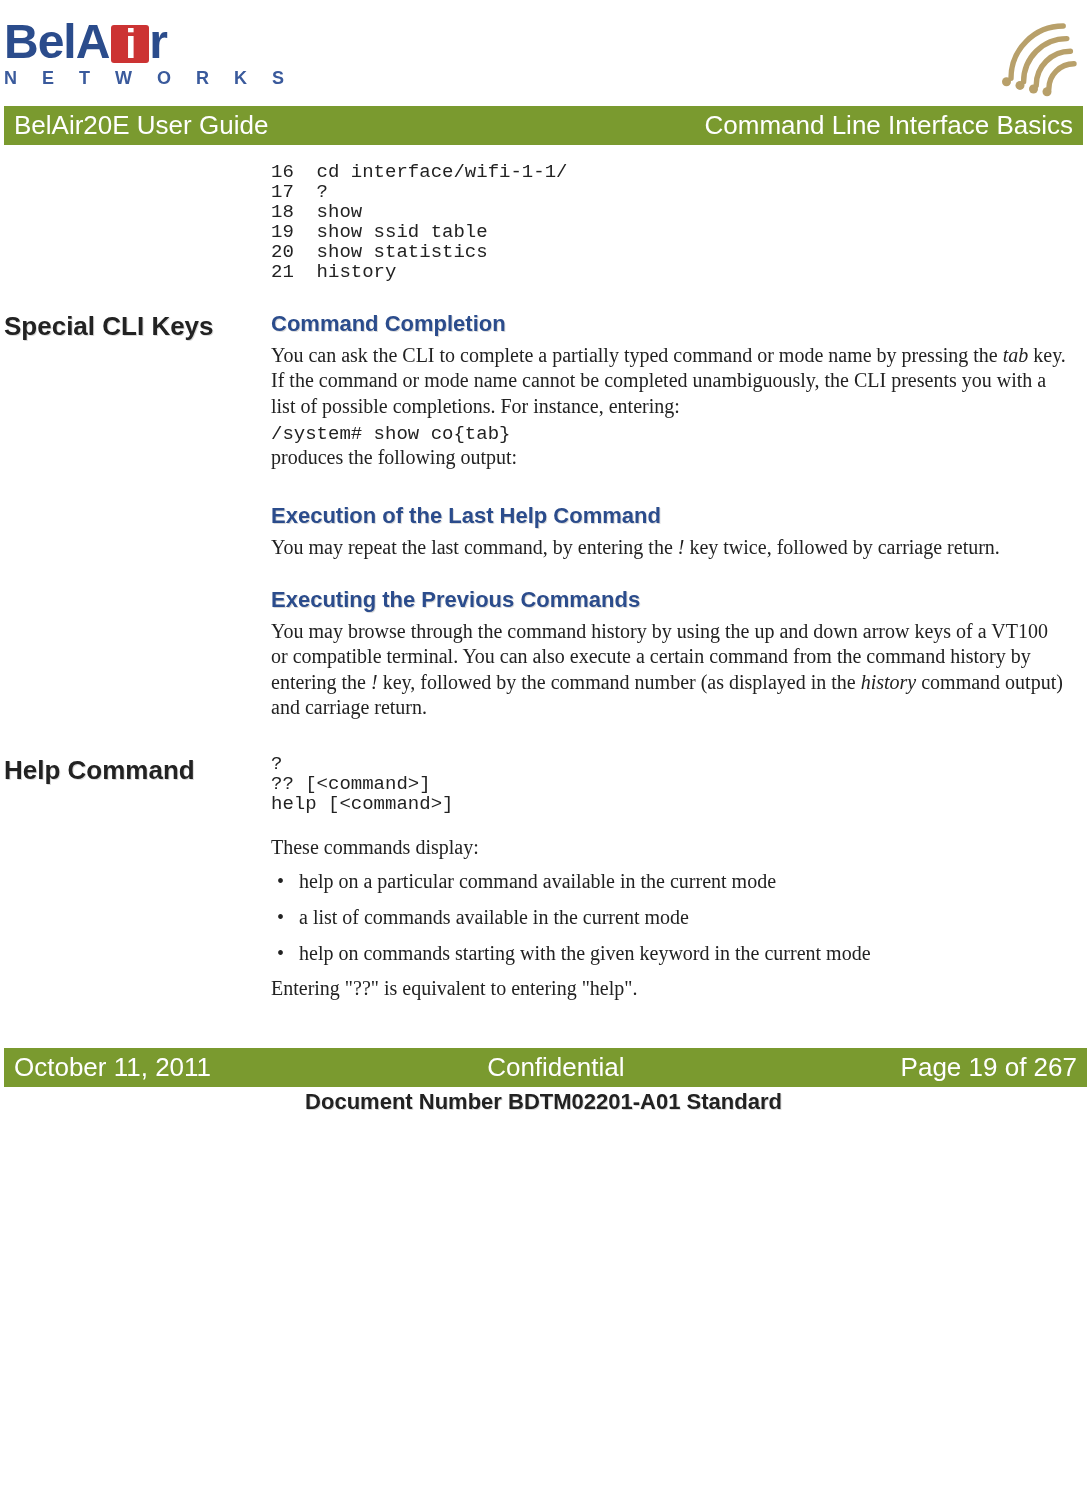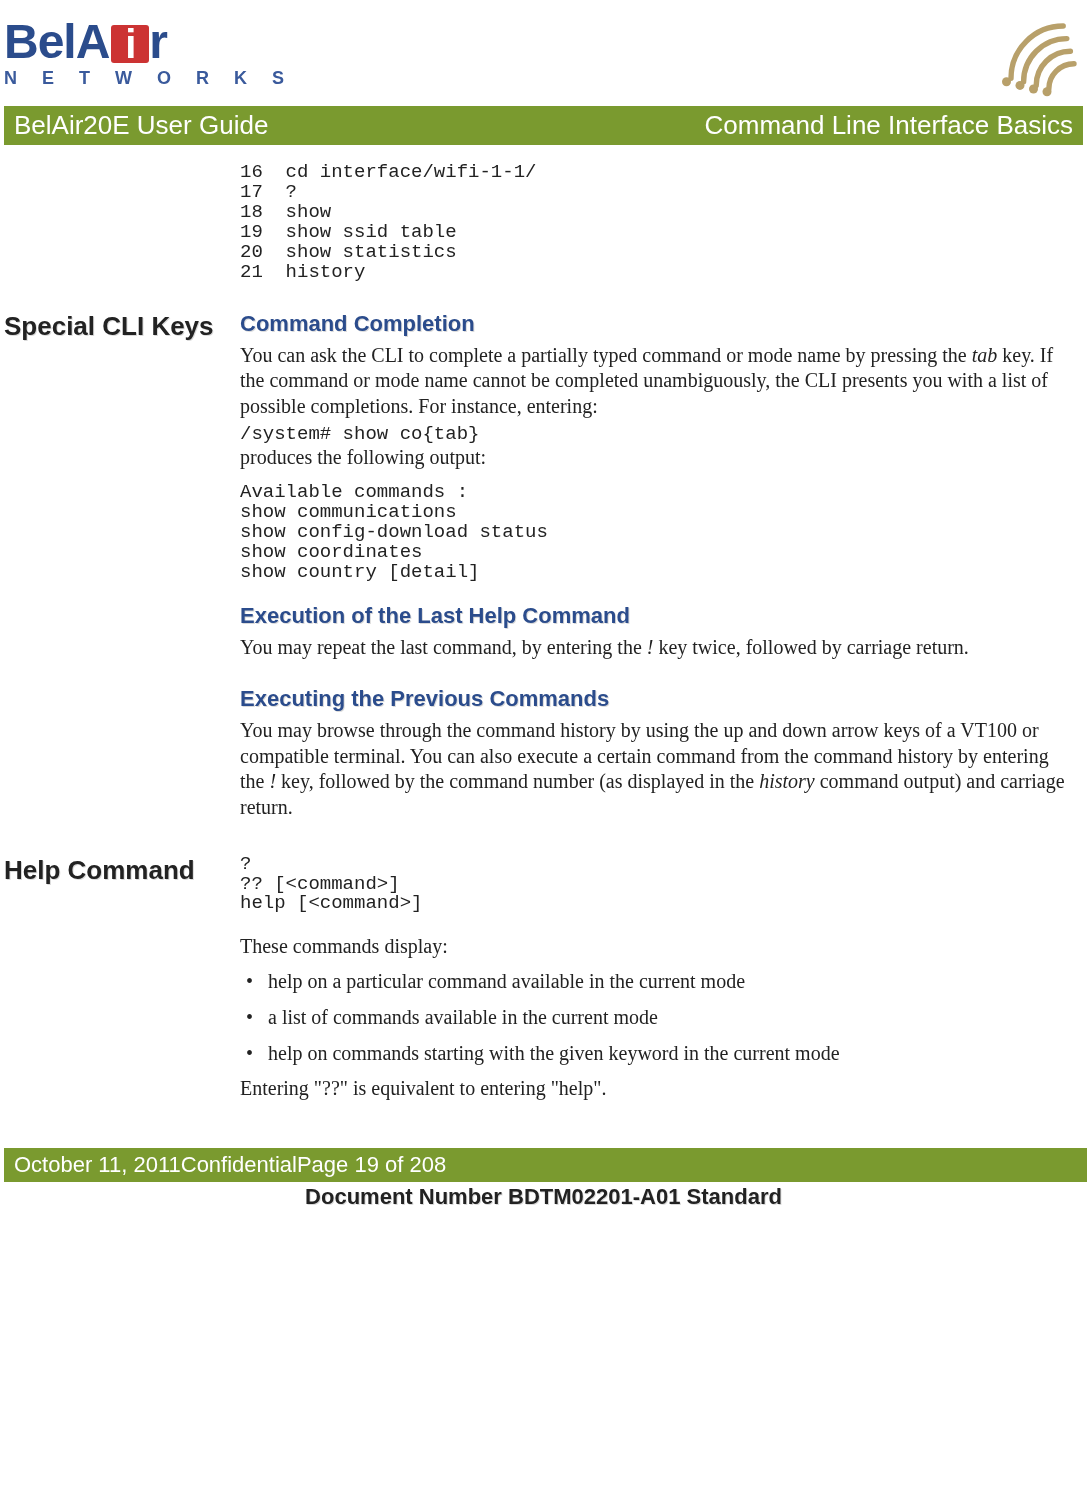--- a/index.html
+++ b/index.html
@@ -49,21 +49,21 @@
       display: flex;
       justify-content: space-between;
       padding: 4px 10px;
       font-family: 'Gill Sans', 'Trebuchet MS', sans-serif;
       font-size: 26px;
       margin: 8px 4px 18px 4px;
     }
     .page-body { padding: 0 18px 0 4px; }
     .row { display: flex; }
     .left-col { width: 236px; flex-shrink: 0; padding-right: 8px; }
-    .right-col { flex: 1; }
+    .right-col { flex: 1; margin-left: 31px; }
     .side-heading {
       font-family: 'Gill Sans', 'Trebuchet MS', sans-serif;
       font-size: 26px;
       font-weight: 600;
       text-shadow: 1px 1px 0 rgba(0,0,0,0.15);
     }
     .sub-heading {
       font-family: 'Gill Sans', 'Trebuchet MS', sans-serif;
       color: #2b4c8c;
       font-size: 22px;
@@ -83,23 +83,24 @@
     .gap-sm { height: 6px; }
     .gap-md { height: 20px; }
     .gap-lg { height: 28px; }
     ul.bullets { list-style: none; margin: 8px 0 8px 0; }
     ul.bullets li { position: relative; padding-left: 28px; margin-bottom: 10px; line-height: 1.3; }
     ul.bullets li::before { content: "•"; position: absolute; left: 6px; top: 0; }
     .footer-bar {
       background: #7a9a2f;
       color: #fff;
       display: flex;
+      justify-content: space-between;
       padding: 4px 10px;
       font-family: 'Gill Sans', 'Trebuchet MS', sans-serif;
-      font-size: 22px;
+      font-size: 26px;
       margin: 40px 0 0 4px;
     }
     .doc-num {
       text-align: center;
       font-family: 'Gill Sans', 'Trebuchet MS', sans-serif;
       font-size: 22px;
       font-weight: 600;
       text-shadow: 1px 1px 0 rgba(0,0,0,0.15);
       margin-top: 2px;
     }
@@ -154,25 +155,20 @@
       <div class="side-heading">Special CLI Keys</div>
     </div>
     <div class="right-col">
       <div class="sub-heading">Command Completion</div>
       <p class="para">
         <span>You can ask the CLI to complete a partially typed command or mode name by pressing the </span><span class="ital">tab</span><span> key. If the command or mode name cannot be completed unambiguously, the CLI presents you with a list of possible completions. For instance, entering:</span>
       </p>
       <pre class="mono">/system# show co{tab}</pre>
       <p class="para">produces the following output:</p>
       <div class="gap-sm"></div>
-      <pre class="mono">Available commands :
-show communications
-show config-download status
-show coordinates
-show country [detail]</pre>
 
       <div class="gap-md"></div>
       <div class="sub-heading">Execution of the Last Help Command</div>
       <p class="para">
         <span>You may repeat the last command, by entering the </span><span class="ital">!</span><span> key twice, followed by carriage return.</span>
       </p>
 
       <div class="gap-md"></div>
       <div class="sub-heading">Executing the Previous Commands</div>
       <p class="para">
@@ -200,15 +196,15 @@
       </ul>
       <p class="para">Entering "??" is equivalent to entering "help".</p>
     </div>
   </div>
 
 </div>
 
 <div class="footer-bar">
   <span>October 11, 2011</span>
   <span>Confidential</span>
-  <span>Page 19 of 208</span>
+  <span>Page 19 of 267</span>
 </div>
 <div class="doc-num">Document Number BDTM02201-A01 Standard</div>
 
 </body></html>

